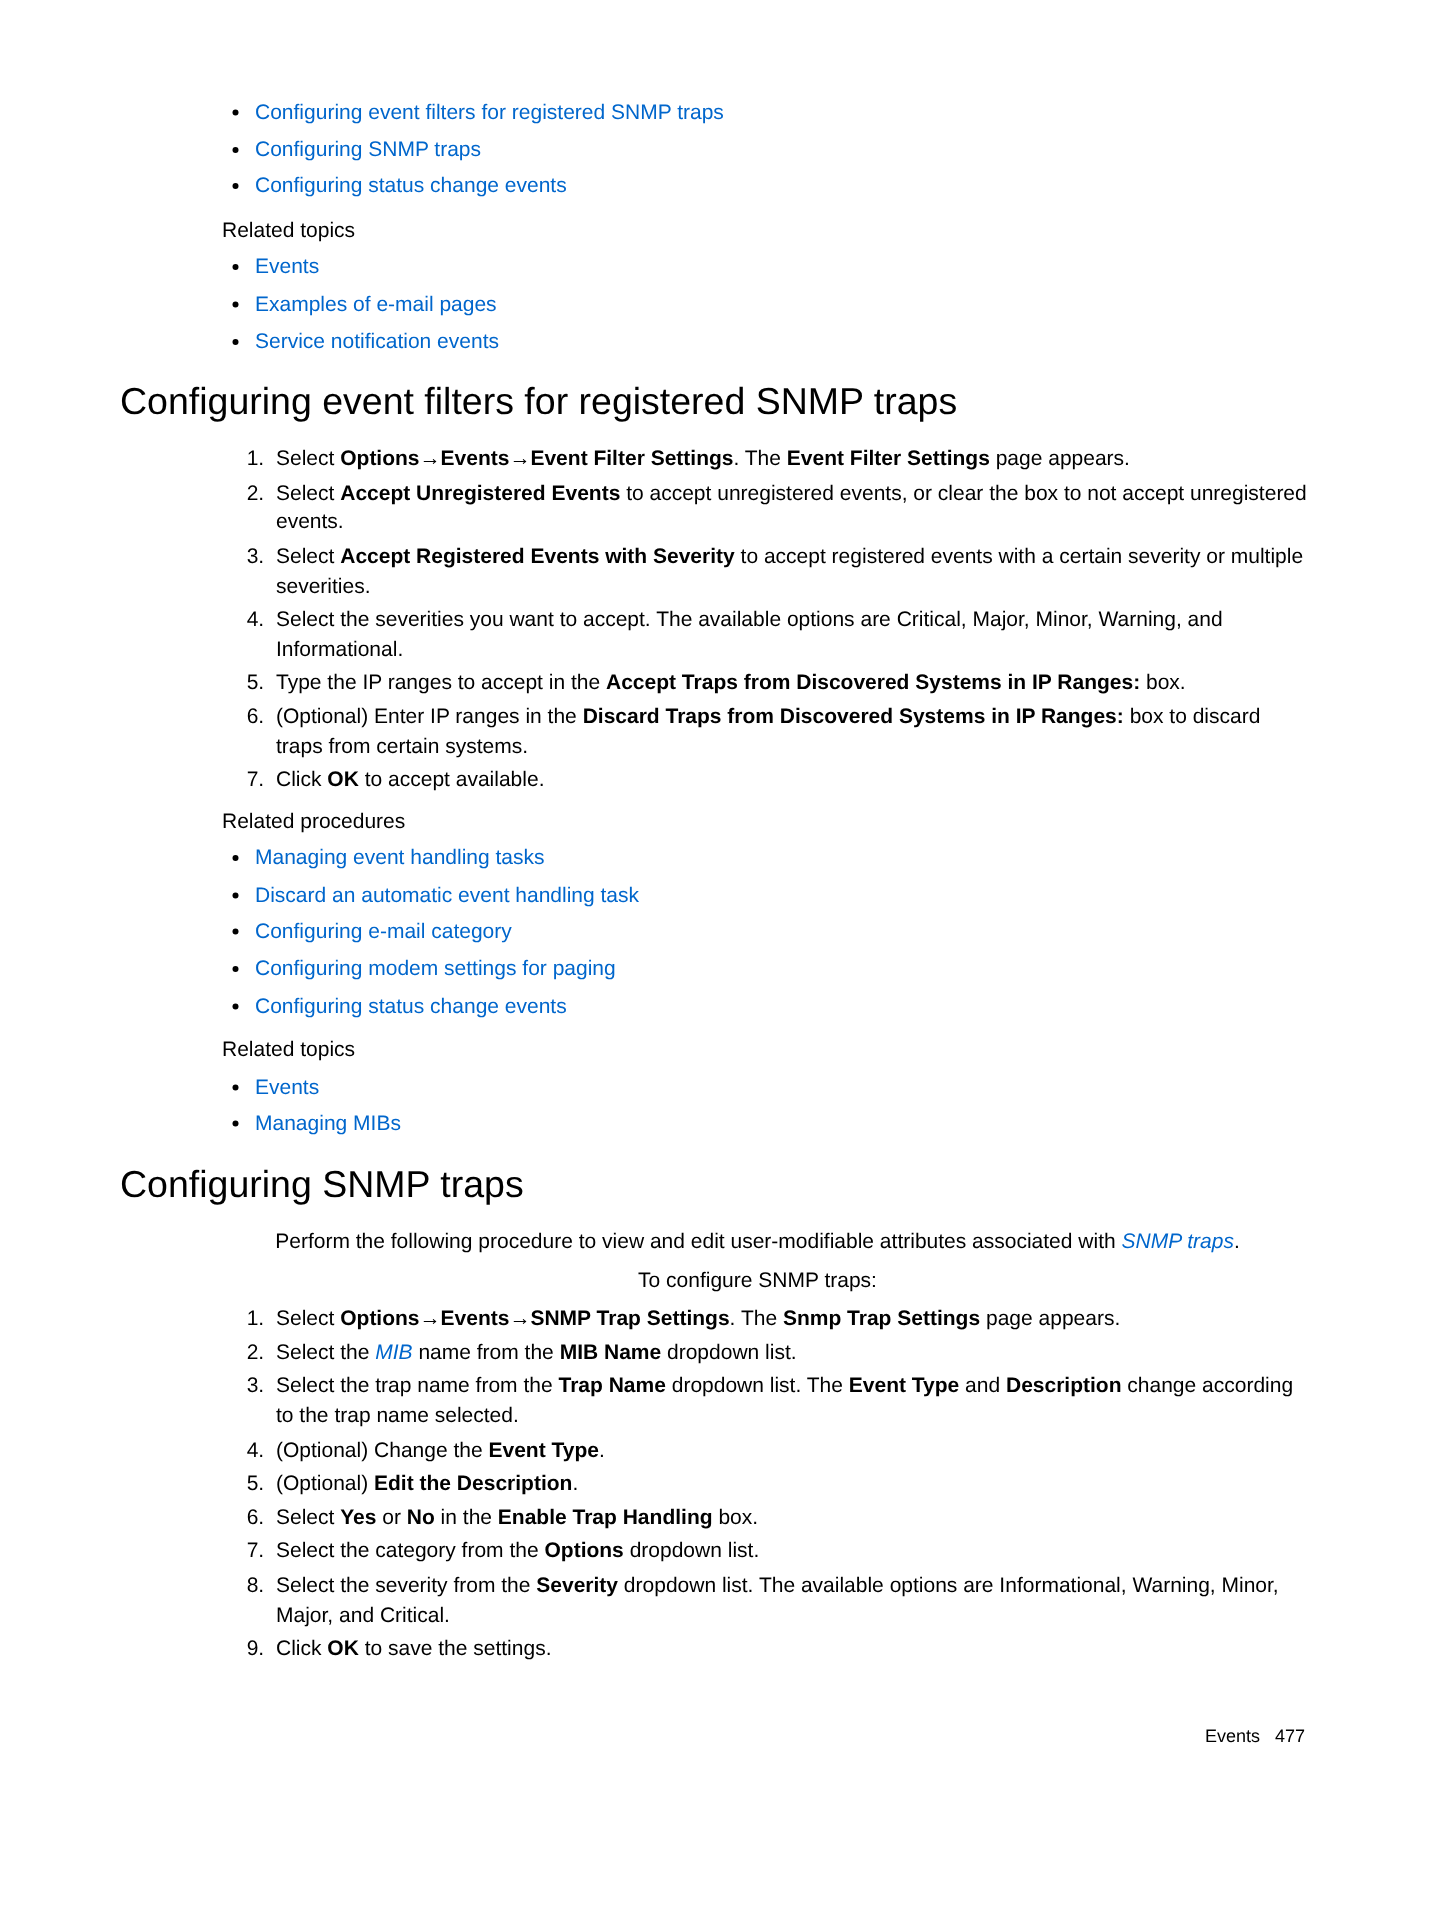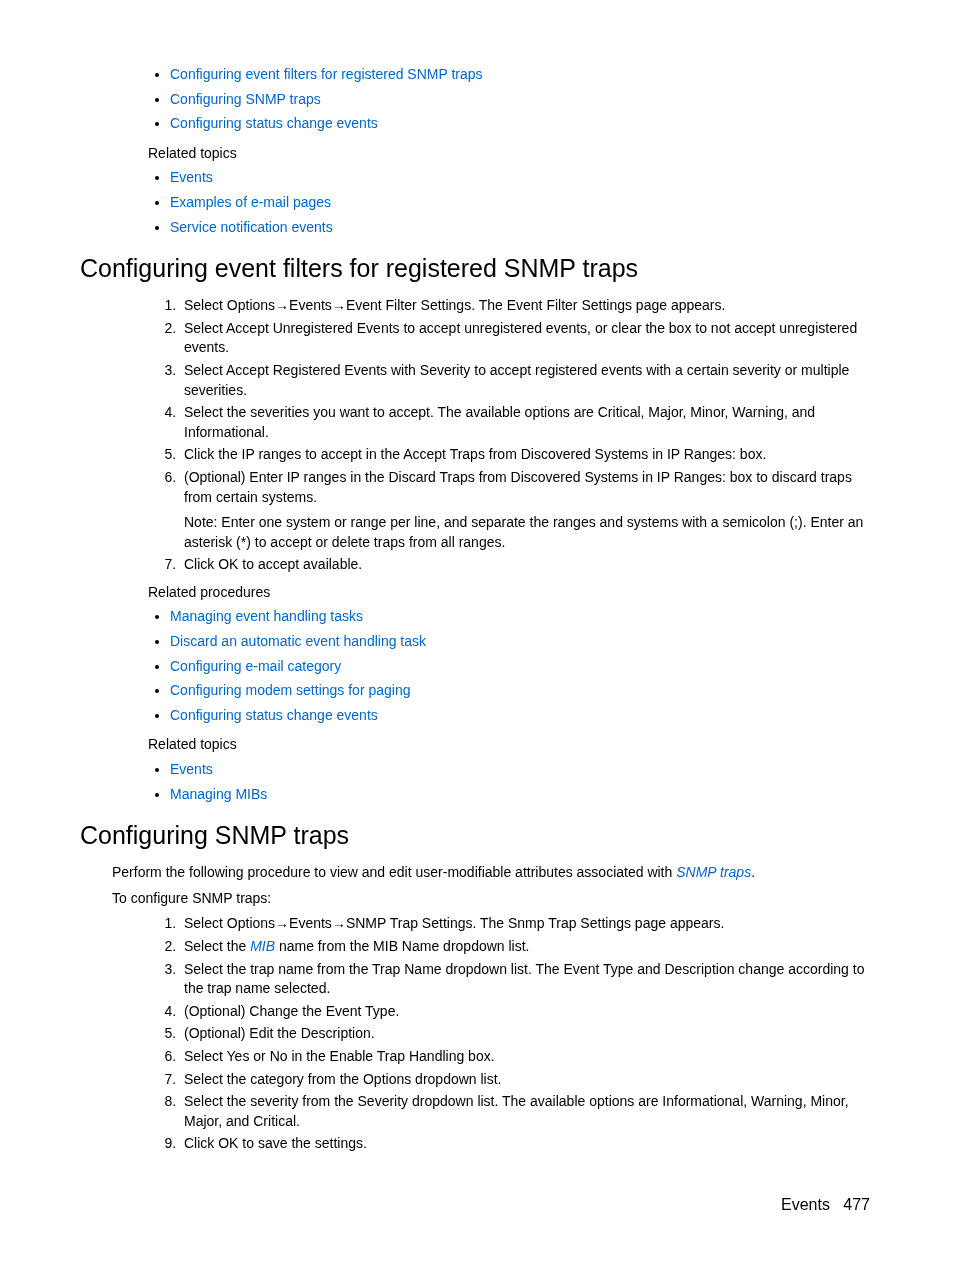--- a/index.html
+++ b/index.html
@@ -45,29 +45,30 @@
     padding-left: 100px;
   }
   ol.steps > li {
     margin: 3px 0;
     padding-left: 4px;
   }
   ol.steps > li > p {
     margin: 6px 0 0 0;
   }
   .para {
-    margin: 6px 0 6px 32px;
+    margin: 6px 0 6px 56px;
+    text-align: center;
   }
   .footer {
     text-align: right;
-    font-size: 16px;
+    font-size: 12px;
     margin-top: 40px;
     padding-right: 4px;
   }
-  b { font-weight: normal; }
+  b { font-weight: bold; }
 </style>
 </head>
 <body>
 
 <ul class="bullets">
   <li><span class="link">Configuring event filters for registered SNMP traps</span></li>
   <li><span class="link">Configuring SNMP traps</span></li>
   <li><span class="link">Configuring status change events</span></li>
 </ul>
 
@@ -84,25 +85,24 @@
     <span>Select </span><b>Options</b><span>→</span><b>Events</b><span>→</span><b>Event Filter Settings</b><span>. The </span><b>Event Filter Settings</b><span> page appears.</span>
   </li>
   <li>
     <span>Select </span><b>Accept Unregistered Events</b><span> to accept unregistered events, or clear the box to not accept unregistered events.</span>
   </li>
   <li>
     <span>Select </span><b>Accept Registered Events with Severity</b><span> to accept registered events with a certain severity or multiple severities.</span>
   </li>
   <li>Select the severities you want to accept. The available options are Critical, Major, Minor, Warning, and Informational.</li>
   <li>
-    <span>Click the IP ranges to accept in the </span><b>Accept Traps from Discovered Systems in IP Ranges:</b><span> box.</span>
+    <span>Type the IP ranges to accept in the </span><b>Accept Traps from Discovered Systems in IP Ranges:</b><span> box.</span>
   </li>
   <li>
     <span>(Optional) Enter IP ranges in the </span><b>Discard Traps from Discovered Systems in IP Ranges:</b><span> box to discard traps from certain systems.</span>
-    <p><b>Note:</b><span> Enter one system or range per line, and separate the ranges and systems with a semicolon (;). Enter an asterisk (*) to accept or delete traps from all ranges.</span></p>
   </li>
   <li>
     <span>Click </span><b>OK</b><span> to accept available.</span>
   </li>
 </ol>
 
 <div class="bold-sub">Related procedures</div>
 <ul class="bullets">
   <li><span class="link">Managing event handling tasks</span></li>
   <li><span class="link">Discard an automatic event handling task</span></li>

